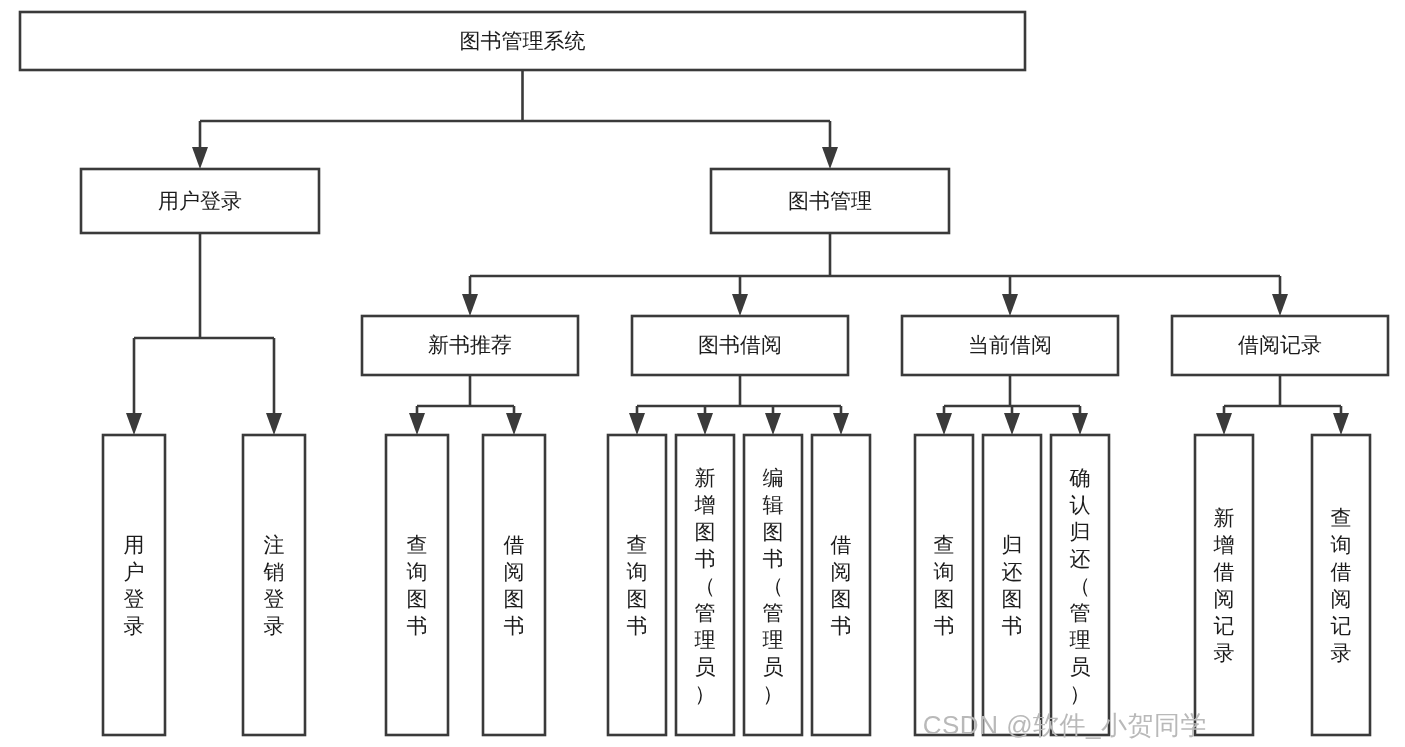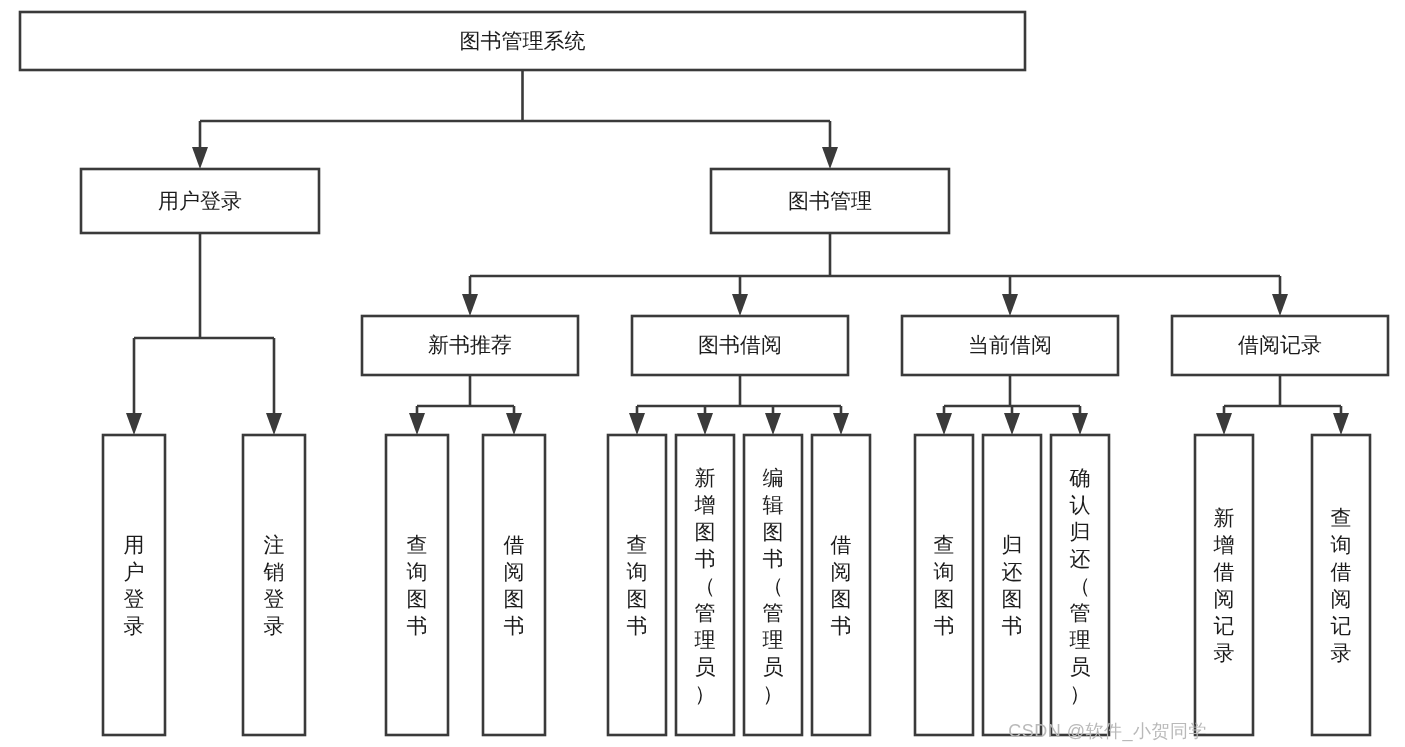--- a/index.html
+++ b/index.html
@@ -54,21 +54,21 @@
     font-family: "Liberation Sans", "DejaVu Sans", sans-serif;
     font-size: 21px;
     fill: #1c1c1c;
     text-anchor: middle;
   }
   .watermark-text {
     position: absolute;
     right: 10px;
     bottom: 4px;
     font-family: "Liberation Sans", "DejaVu Sans", sans-serif;
-    font-size: 18px;
+    font-size: 26px;
     color: #b9b9b9;
     letter-spacing: 0.5px;
     white-space: nowrap;
     user-select: none;
   }
 </style>
 </head>
 <body>
 
 <div id="diagram-root">

